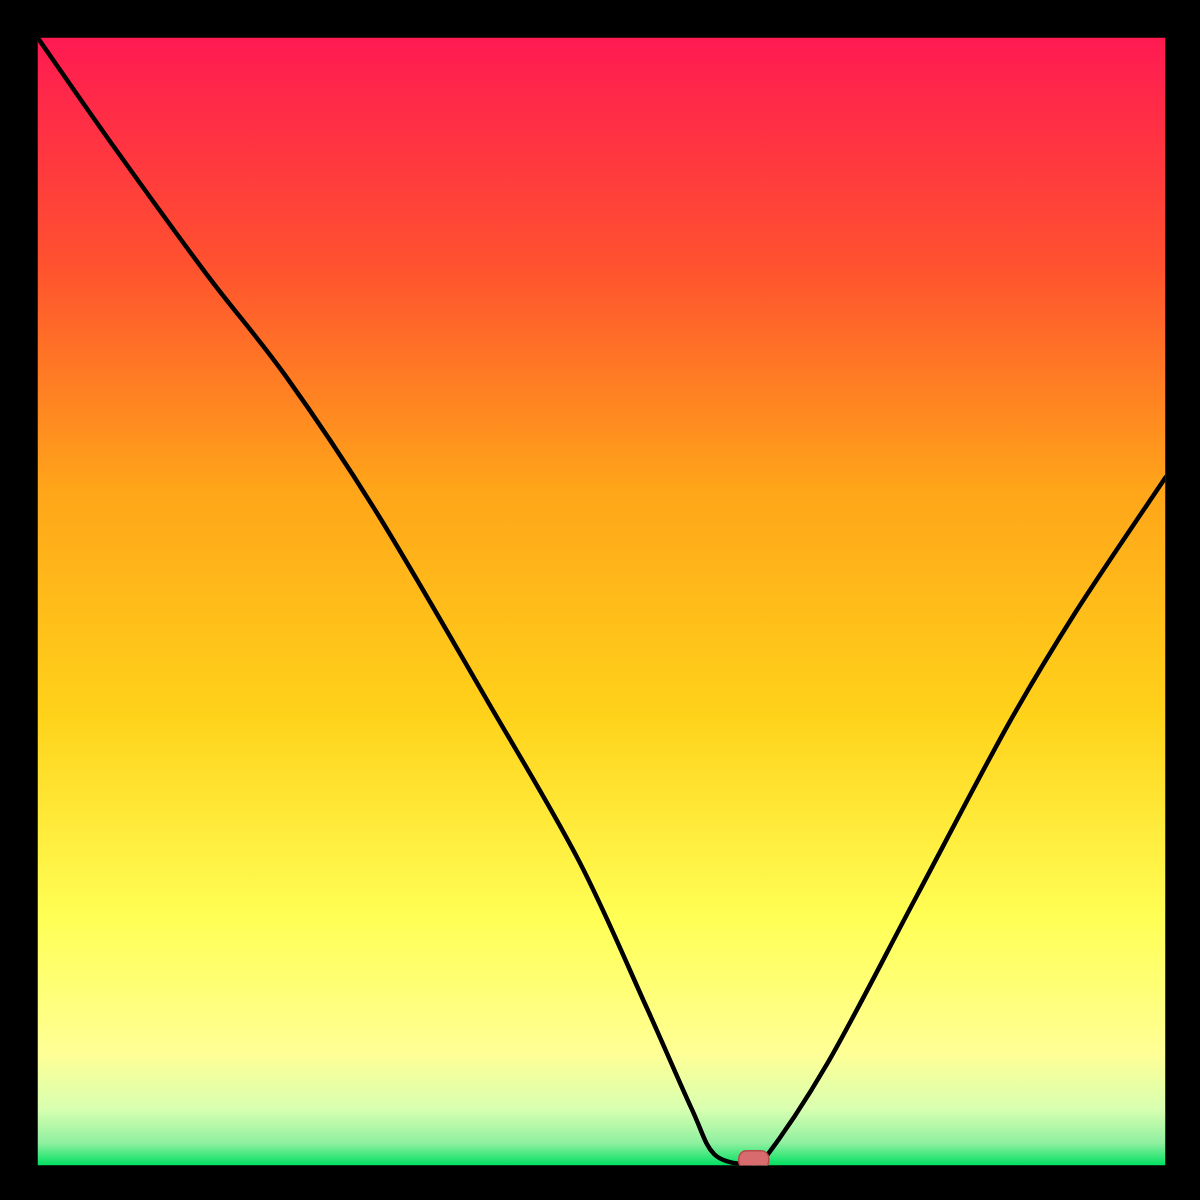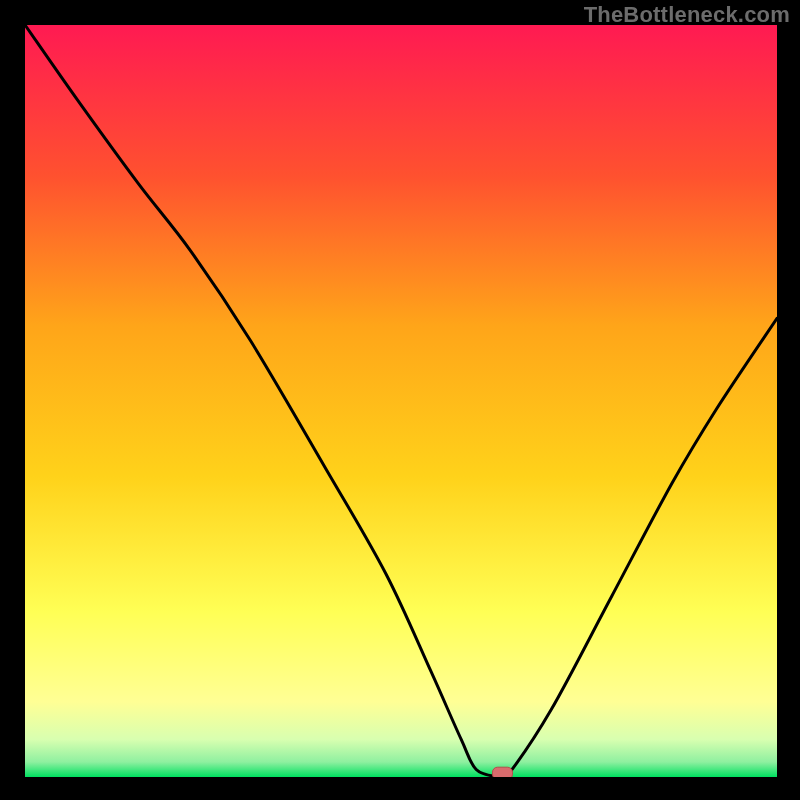--- a/index.html
+++ b/index.html
@@ -26,21 +26,20 @@
     height:752px;
     
   }
   svg { display:block; }
 </style>
 </head>
 <body>
 
 <div class="wrap">
 
-  <div class="watermark">TheBottleneck.com</div>
 
   <div class="plot">
     <svg id="plot-svg" width="752" height="752" viewBox="0 0 752 752">
       <defs>
         <linearGradient id="bgGrad" x1="0" y1="0" x2="0" y2="1">
           <stop id="g0" offset="0%" stop-color="#ff1a52"></stop>
           <stop id="g1" offset="20%" stop-color="#ff512f"></stop>
           <stop id="g2" offset="40%" stop-color="#ffa519"></stop>
           <stop id="g3" offset="60%" stop-color="#ffd21a"></stop>
           <stop id="g4" offset="78%" stop-color="#ffff55"></stop>

